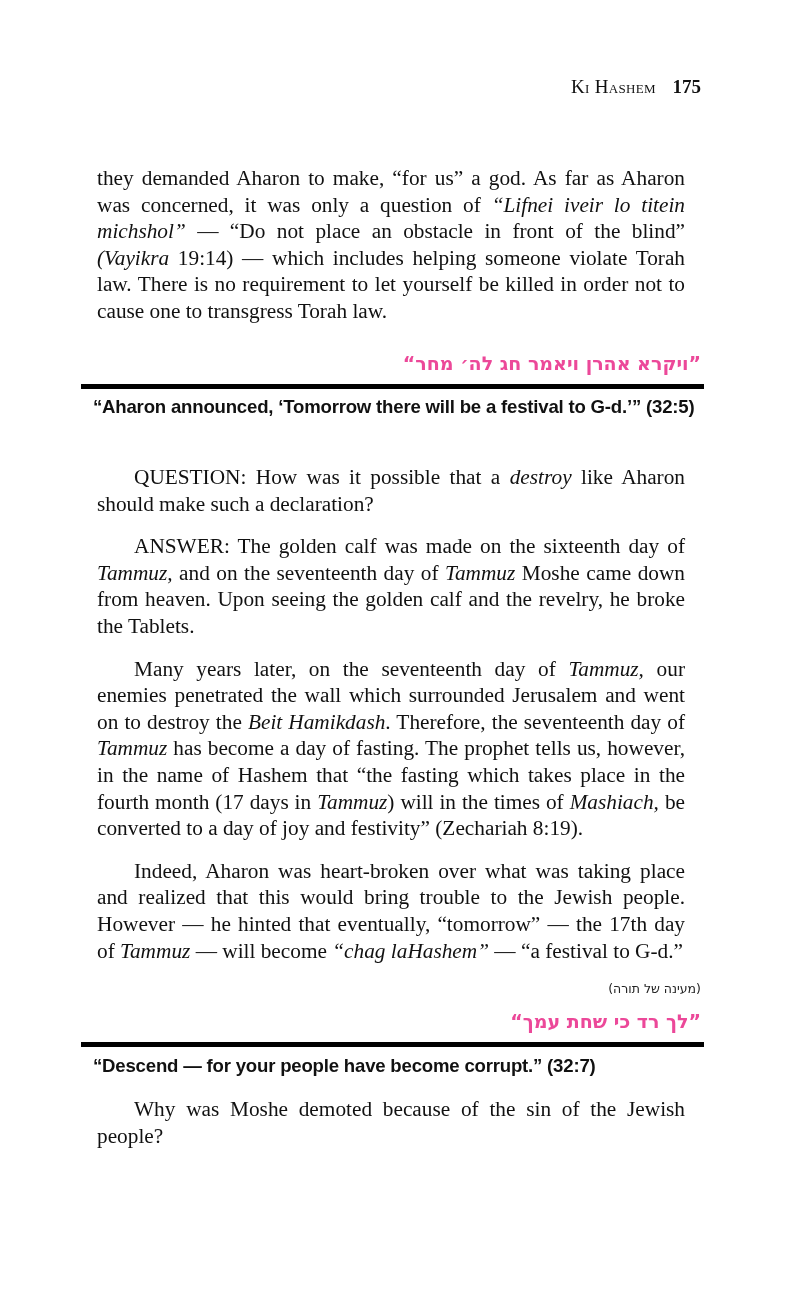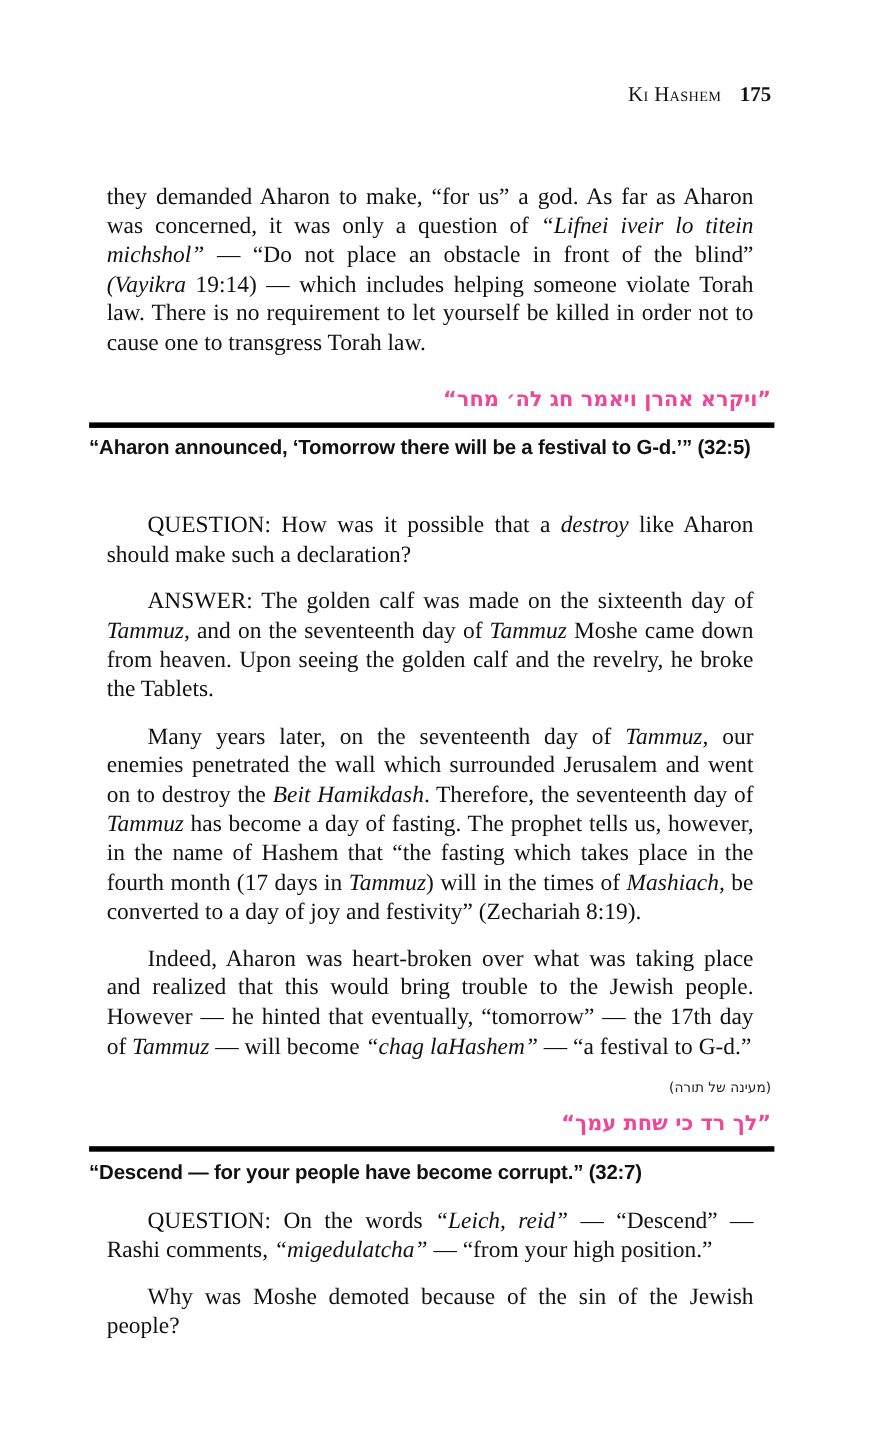--- a/index.html
+++ b/index.html
@@ -81,21 +81,21 @@
     }
     .rule {
       position: absolute;
       left: 0;
       width: 623px;
       height: 5px;
       background: #000;
     }
     .verse-head {
       position: absolute;
-      left: 0;
+      left: 12px;
       width: 620px;
       font-family: "Liberation Sans", "DejaVu Sans", sans-serif;
       font-weight: bold;
       font-size: 18.6px;
       line-height: 25px;
       color: #111;
       letter-spacing: -0.2px;
     }
     em { font-style: italic; }
   </style>
@@ -123,17 +123,16 @@
     <p class="indent"><span>Many years later, on the seventeenth day of </span><em>Tammuz,</em><span> our enemies penetrated the wall which surrounded Jerusalem and went on to destroy the </span><em>Beit Hamikdash</em><span>. Therefore, the seventeenth day of </span><em>Tammuz</em><span> has become a day of fasting. The prophet tells us, however, in the name of Hashem that “the fasting which takes place in the fourth month (17 days in </span><em>Tammuz</em><span>) will in the times of </span><em>Mashiach,</em><span> be converted to a day of joy and festivity” (Zechariah 8:19).</span></p>
     <p class="indent"><span>Indeed, Aharon was heart-broken over what was taking place and realized that this would bring trouble to the Jewish people. However — he hinted that eventually, “tomorrow” — the 17th day of </span><em>Tammuz</em><span> — will become </span><em>“chag laHashem”</em><span> — “a festival to G-d.”</span></p>
     <div class="source">(מעינה של תורה)</div>
   </div>
 
   <div class="hebrew-head" style="top:1010px;">”לך רד כי שחת עמך“</div>
   <div class="rule" style="top:1042px;"></div>
   <div class="verse-head" style="top:1053px;">“Descend — for your people have become corrupt.” (32:7)</div>
 
   <div class="body-text" style="top:1080px;">
-    <p class="indent"><span>QUESTION: On the words </span><em>“Leich, reid”</em><span> — “Descend” — Rashi comments, </span><em>“migedulatcha”</em><span> — “from your high position.”</span></p>
     <p class="indent"><span>Why was Moshe demoted because of the sin of the Jewish people?</span></p>
   </div>
 
 </div>
 
 </body></html>

